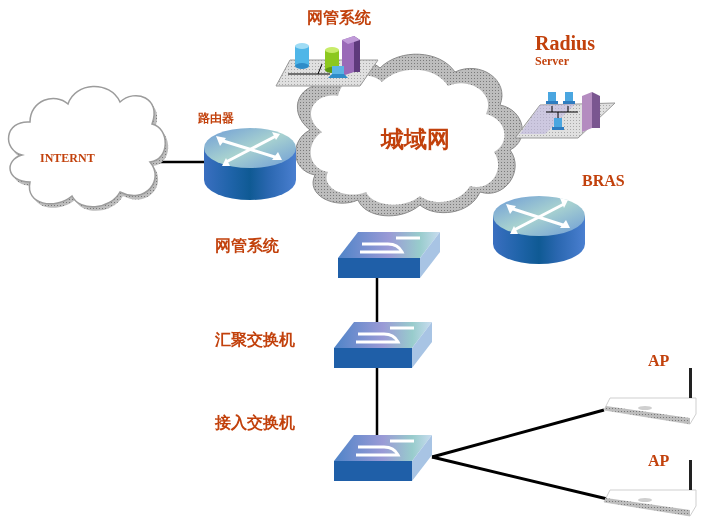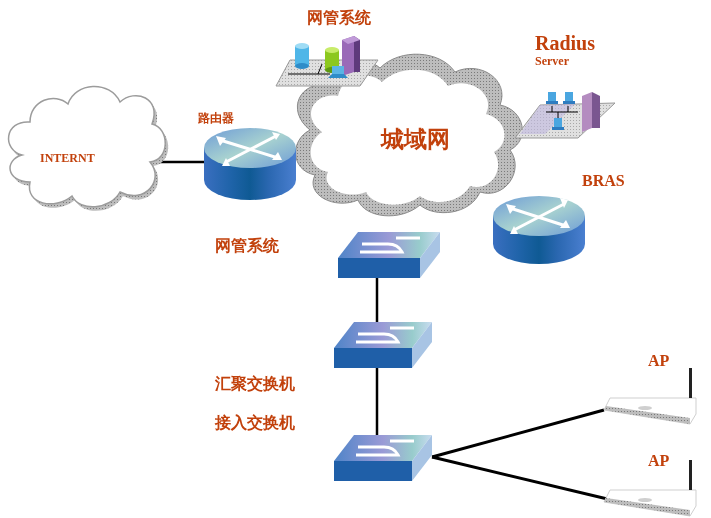--- a/index.html
+++ b/index.html
@@ -186,16 +186,16 @@
 </svg>
 
 <div class="lbl lbl-en" style="left:40px; top:151px; font-size:12px;">INTERNT</div>
 <div class="lbl" style="left:198px; top:110px; font-size:12px;">路由器</div>
 <div class="lbl" style="left:307px; top:8px; font-size:16px;">网管系统</div>
 <div class="lbl lbl-en" style="left:535px; top:32px; font-size:20px;">Radius</div>
 <div class="lbl lbl-en" style="left:535px; top:54px; font-size:12px;">Server</div>
 <div class="lbl" style="left:381px; top:124px; font-size:23px; font-weight:bold;">城域网</div>
 <div class="lbl lbl-en" style="left:554px; top:172px; font-size:16px;margin-left:28px;">BRAS</div>
 <div class="lbl" style="left:215px; top:236px; font-size:16px;">网管系统</div>
-<div class="lbl" style="left:215px; top:330px; font-size:16px;margin-top:44px;">汇聚交换机</div>
+<div class="lbl" style="left:215px; top:330px; font-size:16px;">汇聚交换机</div>
 <div class="lbl" style="left:215px; top:413px; font-size:16px;">接入交换机</div>
 <div class="lbl lbl-en" style="left:648px; top:352px; font-size:16px;">AP</div>
 <div class="lbl lbl-en" style="left:648px; top:452px; font-size:16px;">AP</div>
 
 </body></html>

